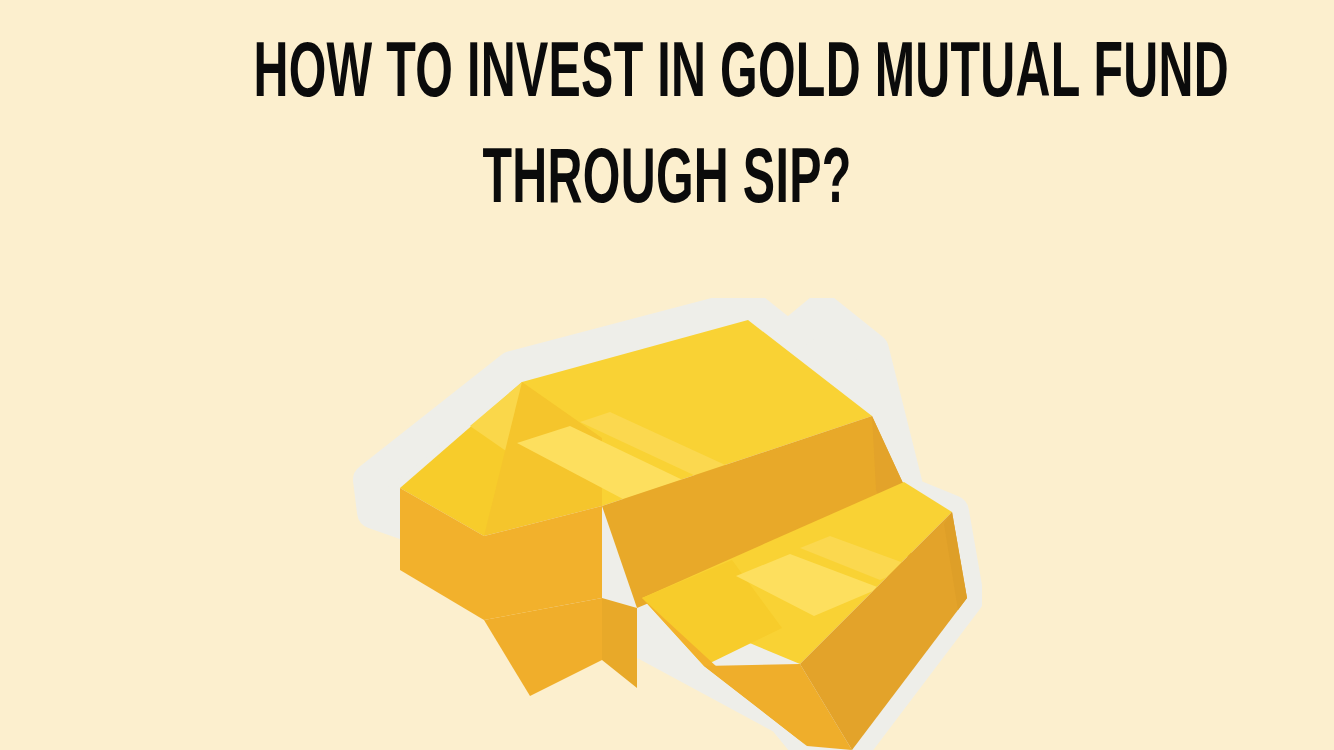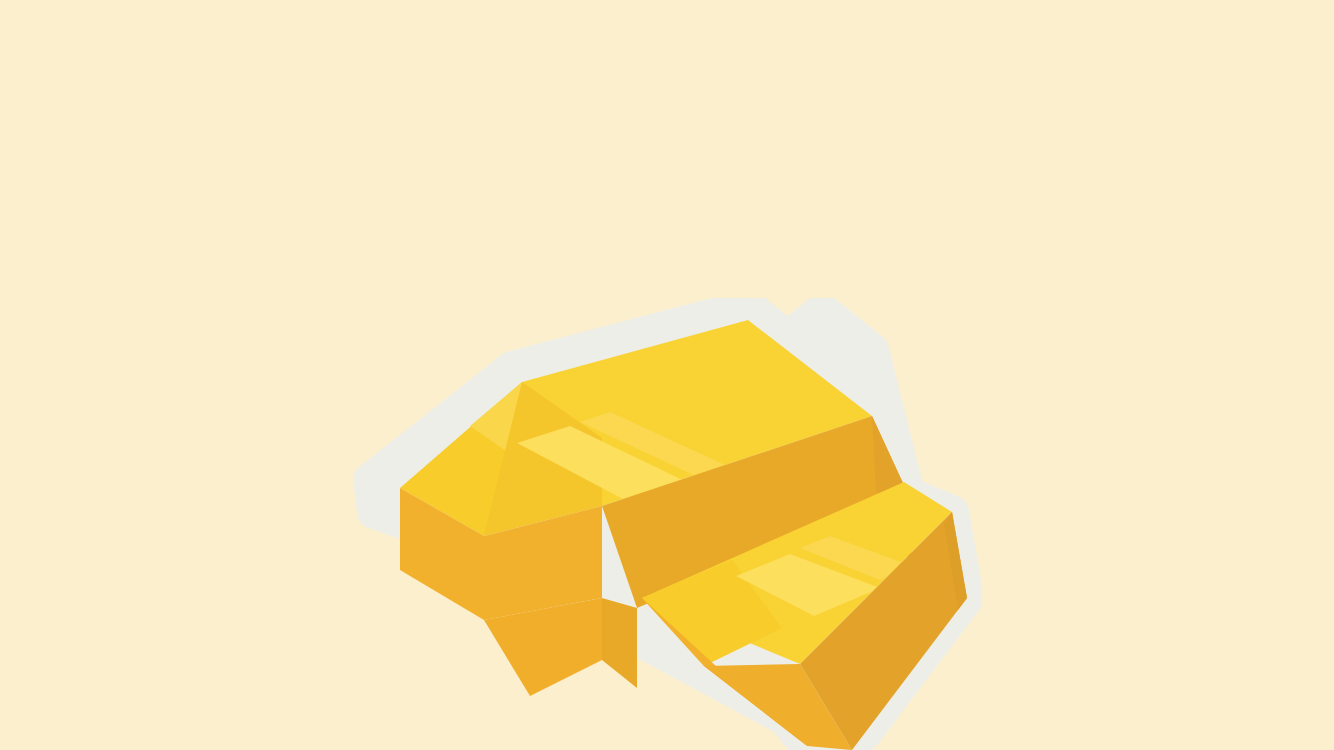--- a/index.html
+++ b/index.html
@@ -53,20 +53,24 @@
     width:630px;
     height:460px;
   }
   #gold-illustration svg { display:block; width:100%; height:100%; }
 </style>
 </head>
 <body style="background: rgb(252, 239, 206);">
 
 <div id="stage" style="background: rgb(252, 239, 206);">
 
+  <div id="title-block">
+    <span class="title-line" id="title-line-1" style="color: rgb(11, 11, 11);">HOW TO INVEST IN GOLD MUTUAL FUND</span>
+    <span class="title-line" id="title-line-2" style="color: rgb(11, 11, 11);">THROUGH SIP?</span>
+  </div>
 
   <div id="gold-illustration">
     <svg viewBox="0 0 630 460" xmlns="http://www.w3.org/2000/svg">
 
       <g>
 
         <path d="M 396 8
                  L 436 40
                  L 470 12
                  L 520 52

